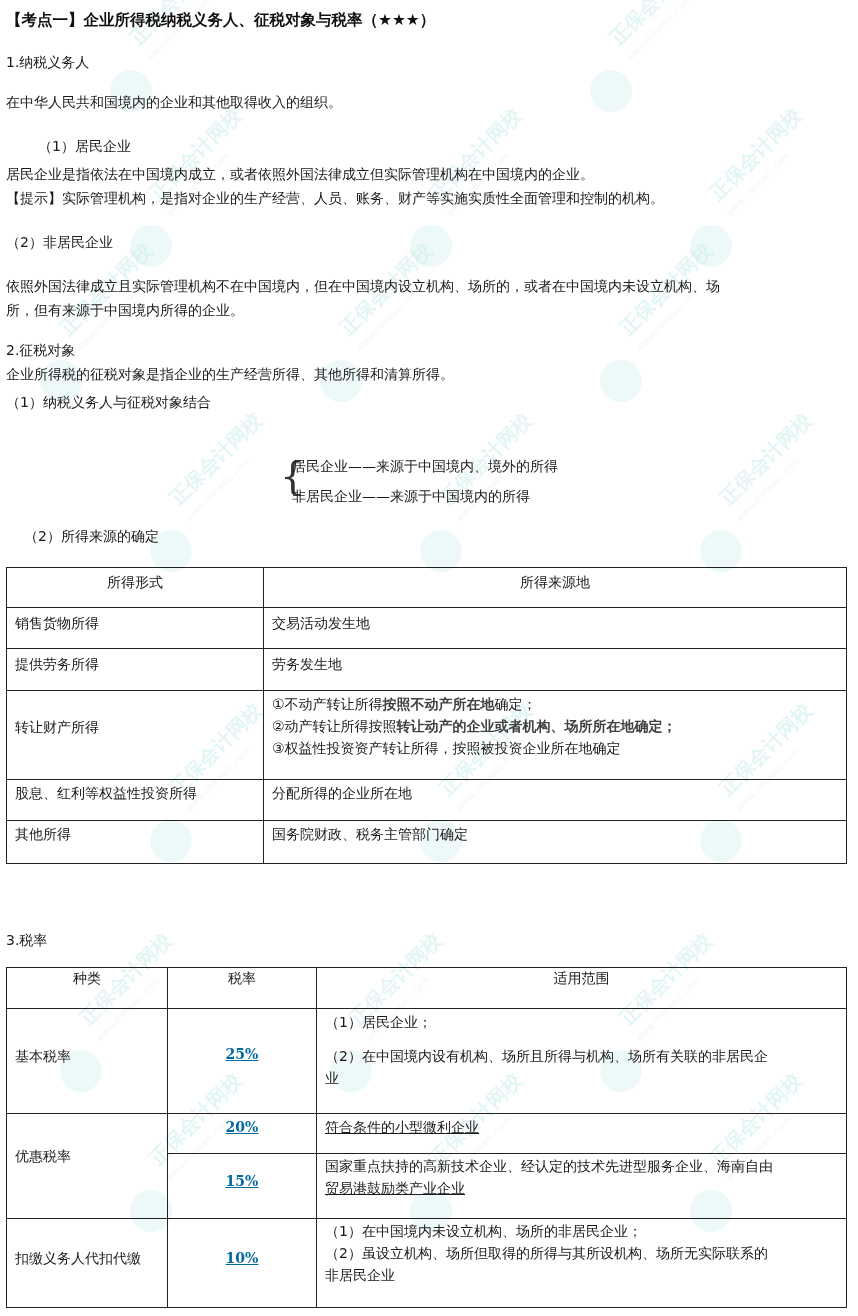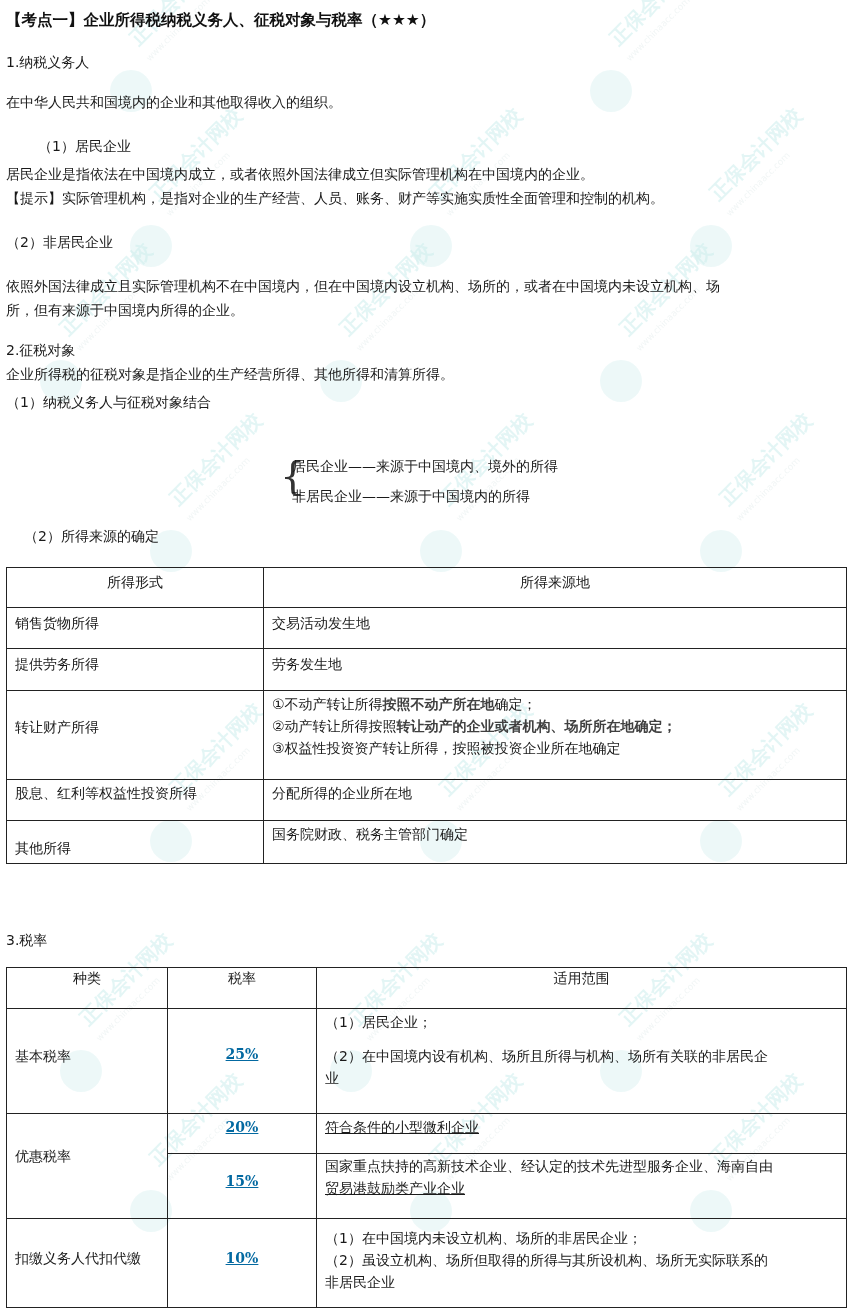--- a/index.html
+++ b/index.html
@@ -171,21 +171,21 @@
       <div><span>①不动产转让所得</span><span class="red">按照不动产所在地</span><span>确定；</span></div>
       <div><span>②动产转让所得按照</span><span class="red">转让动产的企业或者机构、场所所在地确定；</span></div>
       <div>③权益性投资资产转让所得，按照被投资企业所在地确定</div>
     </td>
   </tr>
   <tr style="height:41px">
     <td style="padding-top:2px">股息、红利等权益性投资所得</td>
     <td style="padding-top:2px">分配所得的企业所在地</td>
   </tr>
   <tr style="height:43px">
-    <td style="padding-top:16px">其他所得</td>
+    <td style="padding-top:2px">其他所得</td>
     <td style="padding-top:2px">国务院财政、税务主管部门确定</td>
   </tr>
 </tbody>
   </table>
 
 <div class="abs p" style="left:6px;top:930px;">3.税率</div>
 
 <table style="left:6px;top:967px;width:840px;">
   <colgroup>
       <col style="width:161px">
@@ -215,20 +215,20 @@
   <tr style="height:65px">
     <td style="vertical-align:middle;text-align:center;padding-bottom:10px"><span class="rate">15%</span></td>
     <td style="padding-top:1px">
       <div>国家重点扶持的高新技术企业、经认定的技术先进型服务企业、海南自由</div>
       <div><span class="ul">贸易港鼓励类产业企业</span></div>
     </td>
   </tr>
   <tr style="height:89px">
     <td style="vertical-align:middle;padding-bottom:10px">扣缴义务人代扣代缴</td>
     <td style="vertical-align:middle;text-align:center;padding-bottom:10px"><span class="rate">10%</span></td>
-    <td style="padding-top:8px">
+    <td style="padding-top:1px">
       <div>（1）在中国境内未设立机构、场所的非居民企业；</div>
       <div>（2）虽设立机构、场所但取得的所得与其所设机构、场所无实际联系的</div>
       <div>非居民企业</div>
     </td>
   </tr>
 </tbody>
   </table>
 
 </body></html>

